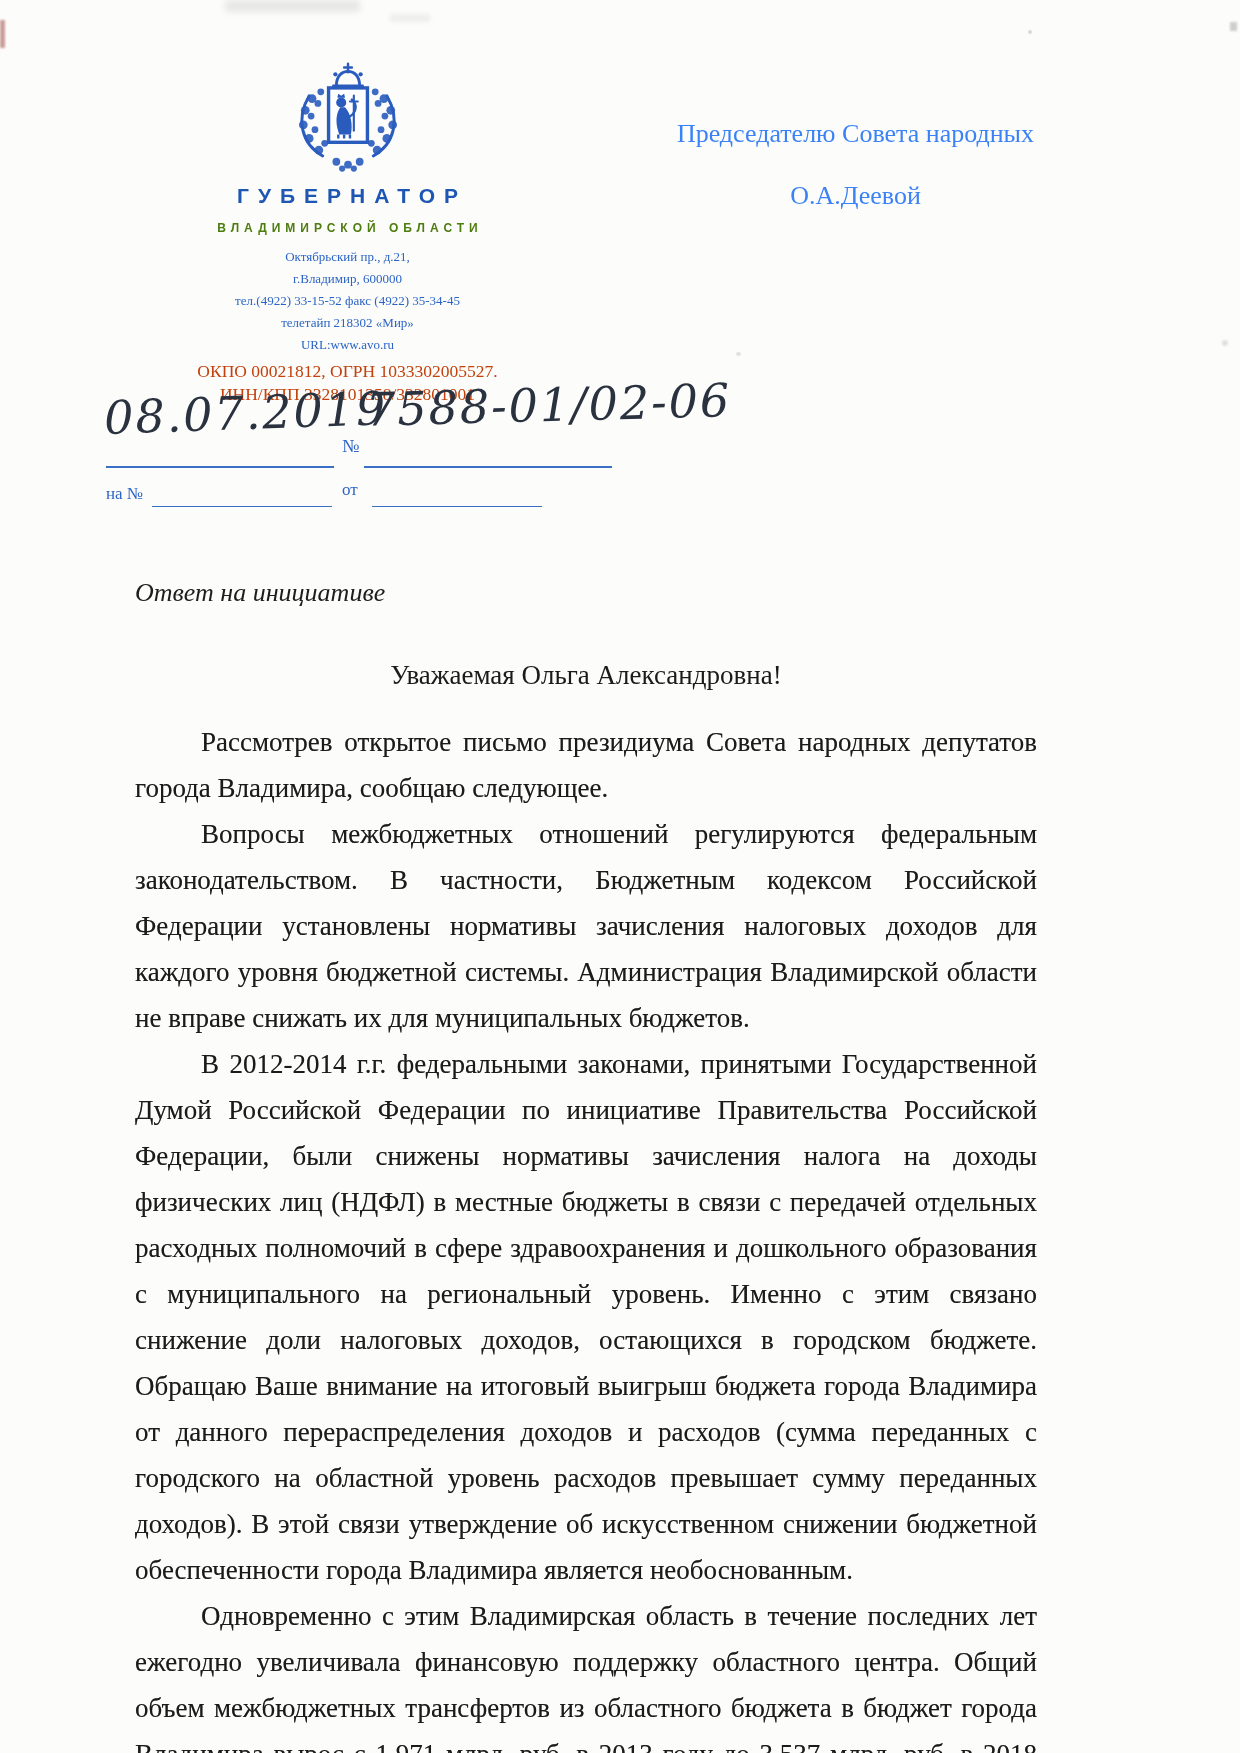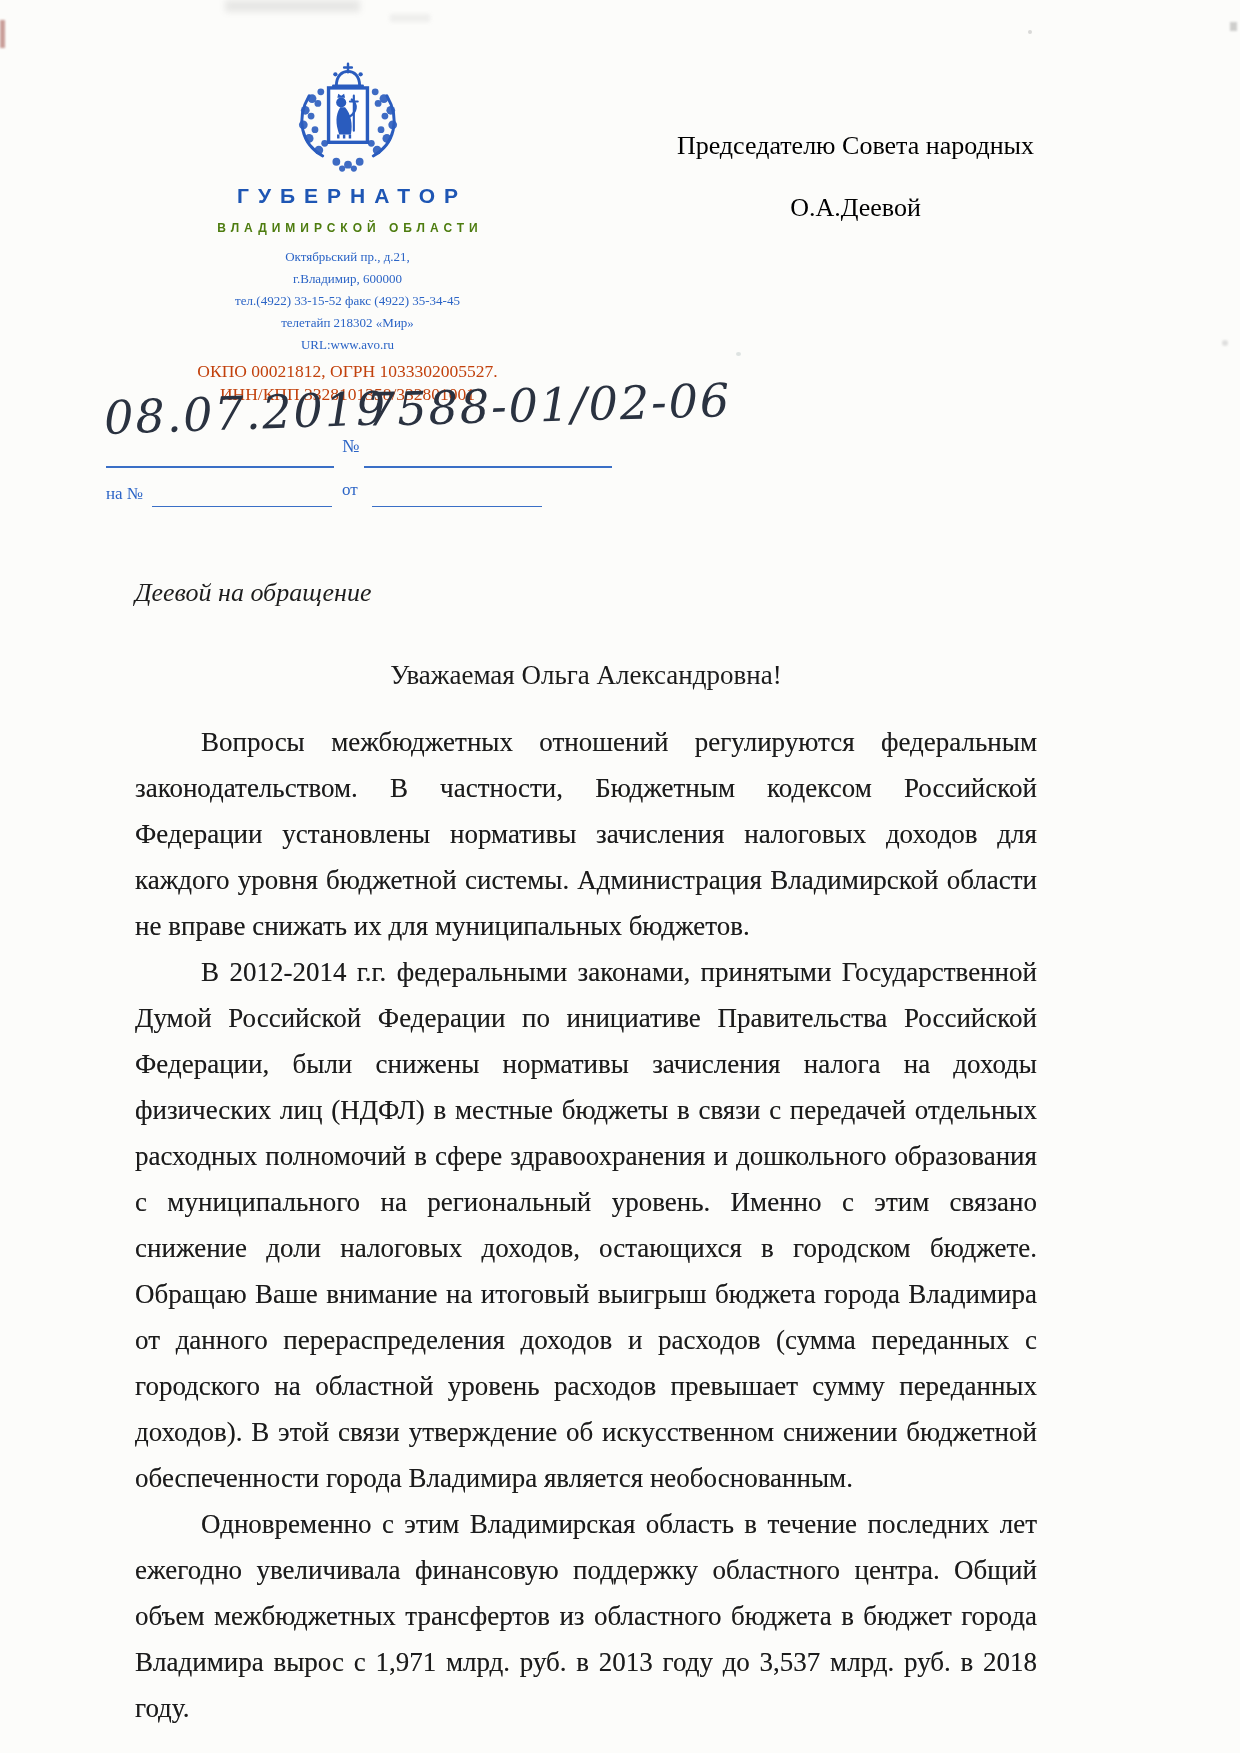--- a/index.html
+++ b/index.html
@@ -29,21 +29,21 @@
   .org2 {
     margin-top:13px; font-family:"Liberation Sans", sans-serif; font-weight:bold;
     font-size:12px; letter-spacing:5px; color:#4d7c0f; text-indent:5px;
   }
   .addr { margin-top:11px; font-size:13px; line-height:22px; color:#2b64c6; }
   .addr div { white-space:nowrap; }
   .reg { margin-top:4px; font-size:17.5px; line-height:23px; color:#c2410c; }
 
   
   .recipient { position:absolute; left:598px; top:116px; width:515px; text-align:center;
-    font-size:26px; line-height:36px; color:#000000;margin-top:12px; }
+    font-size:26px; line-height:36px; color:#3b82f6; }
   .recipient .name { margin-top:26px; }
 
   
   .datezone { position:absolute; left:100px; top:386px; width:680px; height:140px; font-size:17px; color:#2b64c6; }
   .hw {
     font-family:"DejaVu Serif", serif; font-style:italic; color:#2a3240;
     white-space:nowrap; letter-spacing:2px;
   }
   .hw-date { position:absolute; left:4px; top:0px; font-size:46px; transform:rotate(-2deg); }
   .hw-num  { position:absolute; left:266px; top:-8px; font-size:46px; transform:rotate(-1.5deg); }
@@ -165,23 +165,24 @@
     <span class="hw hw-num">7588-01/02-06</span>
     <span class="uline uline1"></span>
     <span class="uline uline2"></span>
     <span class="row2-label1">на №</span>
     <span class="uline uline3"></span>
     <span class="row2-label2">от</span>
     <span class="uline uline4"></span>
   </div>
 
   <div class="bodyblock">
-    <div class="subject">Деевой на обращение</div>
+    <div class="subject">Ответ на инициативе</div>
     <div class="salutation">Уважаемая Ольга Александровна!</div>
     <div class="paragraphs">
+      <p>Рассмотрев открытое письмо президиума Совета народных депутатов города Владимира, сообщаю следующее.</p>
       <p>Вопросы межбюджетных отношений регулируются федеральным законодательством. В частности, Бюджетным кодексом Российской Федерации установлены нормативы зачисления налоговых доходов для каждого уровня бюджетной системы. Администрация Владимирской области не вправе снижать их для муниципальных бюджетов.</p>
       <p>В 2012-2014 г.г. федеральными законами, принятыми Государственной Думой Российской Федерации по инициативе Правительства Российской Федерации, были снижены нормативы зачисления налога на доходы физических лиц (НДФЛ) в местные бюджеты в связи с передачей отдельных расходных полномочий в сфере здравоохранения и дошкольного образования с муниципального на региональный уровень. Именно с этим связано снижение доли налоговых доходов, остающихся в городском бюджете. Обращаю Ваше внимание на итоговый выигрыш бюджета города Владимира от данного перераспределения доходов и расходов (сумма переданных с городского на областной уровень расходов превышает сумму переданных доходов). В этой связи утверждение об искусственном снижении бюджетной обеспеченности города Владимира является необоснованным.</p>
       <p>Одновременно с этим Владимирская область в течение последних лет ежегодно увеличивала финансовую поддержку областного центра. Общий объем межбюджетных трансфертов из областного бюджета в бюджет города Владимира вырос с 1,971 млрд. руб. в 2013 году до 3,537 млрд. руб. в 2018 году.</p>
 
     </div>
   </div>
 
 </div>
 
 </body></html>

